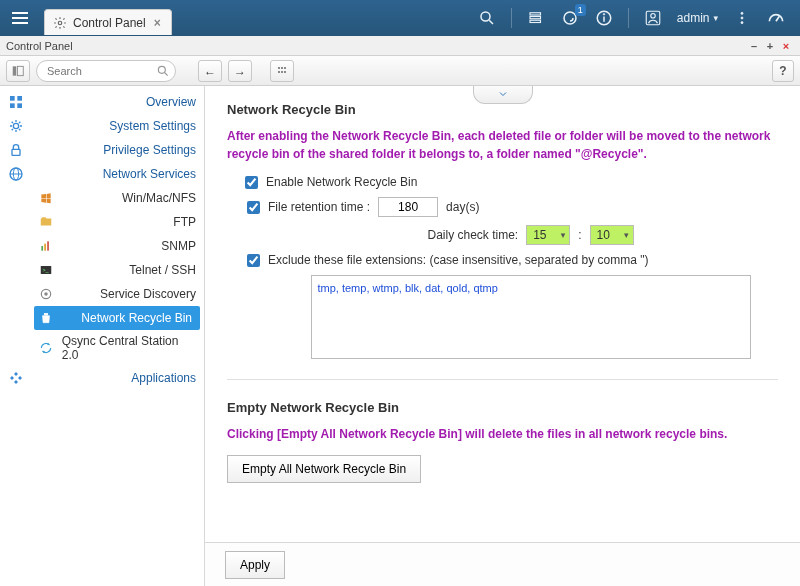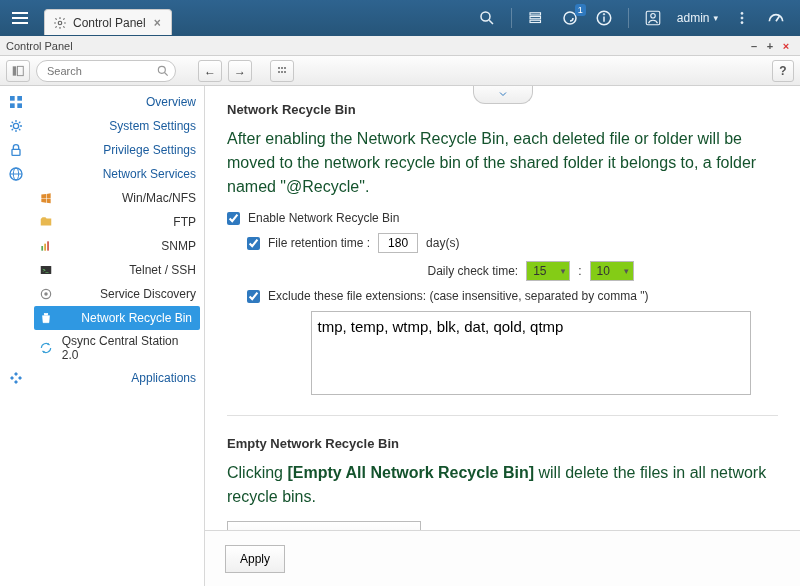--- a/index.html
+++ b/index.html
@@ -46,32 +46,32 @@
   .side-item.parent { font-weight: normal; }
   .side-sub { padding-left: 30px; }
   .side-sub .side-item { color: #333; }
   .side-item.selected { background: #2f98e2; color: #fff; border-radius: 2px; margin: 0 4px; padding-left:4px;}
   .side-item.selected .sicon2 svg * { stroke:#fff; fill:#fff; }
 
   .content { flex: 1; position: relative; overflow-y: auto; }
   .content-inner { padding: 16px 22px 60px 22px; }
   .arrow-tab { position: absolute; top: -2px; left: 50%; transform: translateX(-50%); width: 60px; height: 20px; border:1px solid #c8c8c8; border-top:none; border-radius: 0 0 12px 12px; background:linear-gradient(#fdfdfd,#eee); display:flex;align-items:center;justify-content:center;color:#2f79bf;cursor:pointer;}
   h3.section { font-size: 13px; font-weight: bold; margin-bottom: 10px; color:#333; }
-  p.desc { font-size: 16px; color: #14532d; margin-bottom: 12px; line-height: 1.5; }
-  .row { display: flex; align-items: center; gap: 8px; margin-bottom: 8px; font-size: 12px; }
+  p.desc { font-size: 12px; color: #a21caf; margin-bottom: 12px; line-height: 1.5; font-weight: bold; }
+  .row { display: flex; align-items: center; gap: 8px; margin-bottom: 8px; font-size: 12px; margin-left: 18px; }
   .row.indent1 { margin-left: 20px; }
   .row.indent2 { margin-left: 56px; justify-content: center; }
   input[type=checkbox]{ width:13px;height:13px; accent-color:#2f79bf;}
-  input.numbox { width: 40px; height: 20px; border:1px solid #bbb; text-align:center; font-size:12px;}
-  .sel { height: 20px; border:1px solid #bbb; background:#84cc16; display:flex;align-items:center; padding:0 16px 0 6px; position:relative; font-size:12px; min-width:44px;}
+  input.numbox { width: 60px; height: 20px; border:1px solid #bbb; text-align:center; font-size:12px;}
+  .sel { height: 20px; border:1px solid #bbb; background:#bef264; display:flex;align-items:center; padding:0 16px 0 6px; position:relative; font-size:12px; min-width:44px;}
   .sel::after{content:"▾"; position:absolute; right:4px; font-size:9px; color:#555;}
-  textarea.ext { width: 440px; height: 84px; border:1px solid #bbb; padding:6px; font-size:15px; color:#000000; resize:none; font-family:inherit;}
+  textarea.ext { width: 440px; height: 84px; border:1px solid #bbb; padding:6px; font-size:11px; color:#1d4ed8; resize:none; font-family:inherit;}
   hr.sep { border: none; border-top: 1px solid #e0e0e0; margin: 20px 0; }
   .btn { height: 28px; border:1px solid #bbb; background:linear-gradient(#fff,#f0f0f0); padding: 0 14px; font-size: 12px; cursor: pointer; }
-  .footer { position: absolute; bottom: 0; left: 0; right: 0; height: 56px; border-top: 1px solid #d8d8d8; background: #fdfdfd; display:flex; align-items:center; padding: 0 20px;}
+  .footer { position: absolute; bottom: 0; left: 0; right: 0; height: 44px; border-top: 1px solid #d8d8d8; background: #fdfdfd; display:flex; align-items:center; padding: 0 20px;}
 </style>
 </head>
 <body>
 
 <div class="topbar">
   <div class="hamburger">
       <span></span>
       <span></span>
       <span></span>
     </div>

